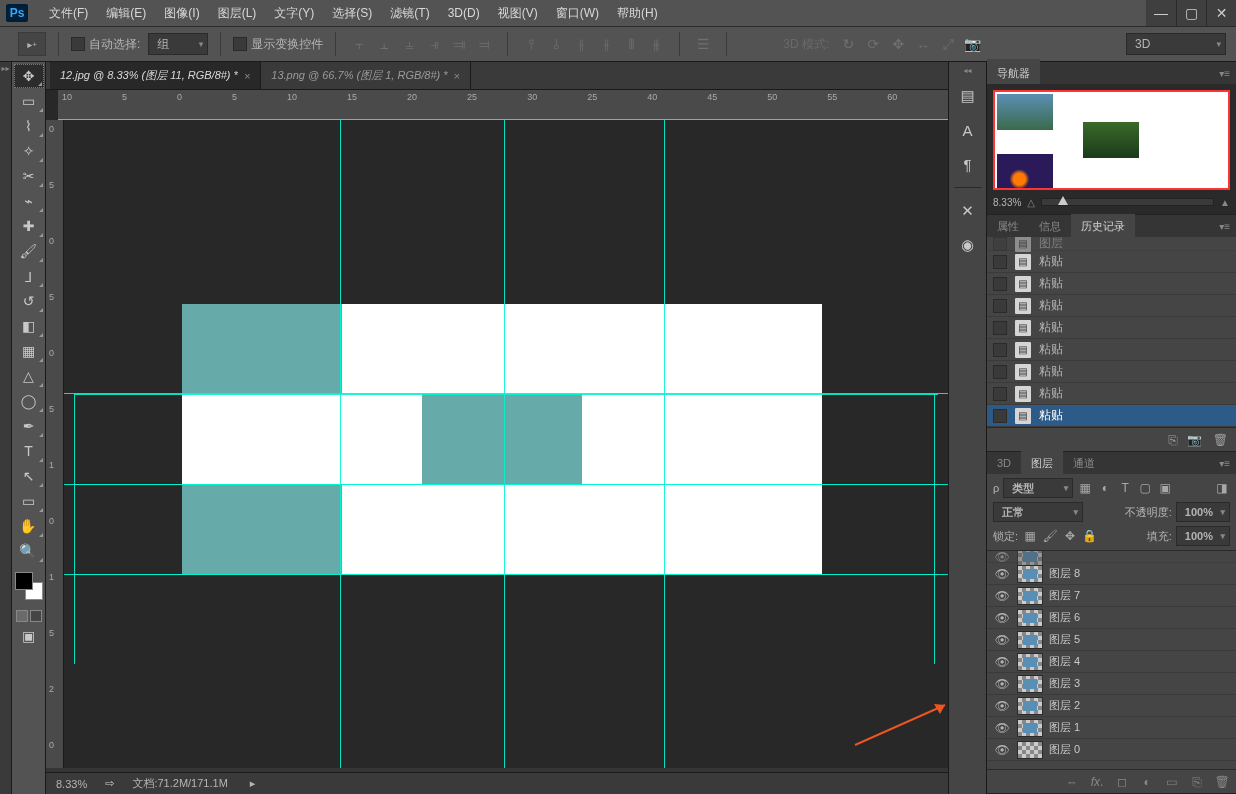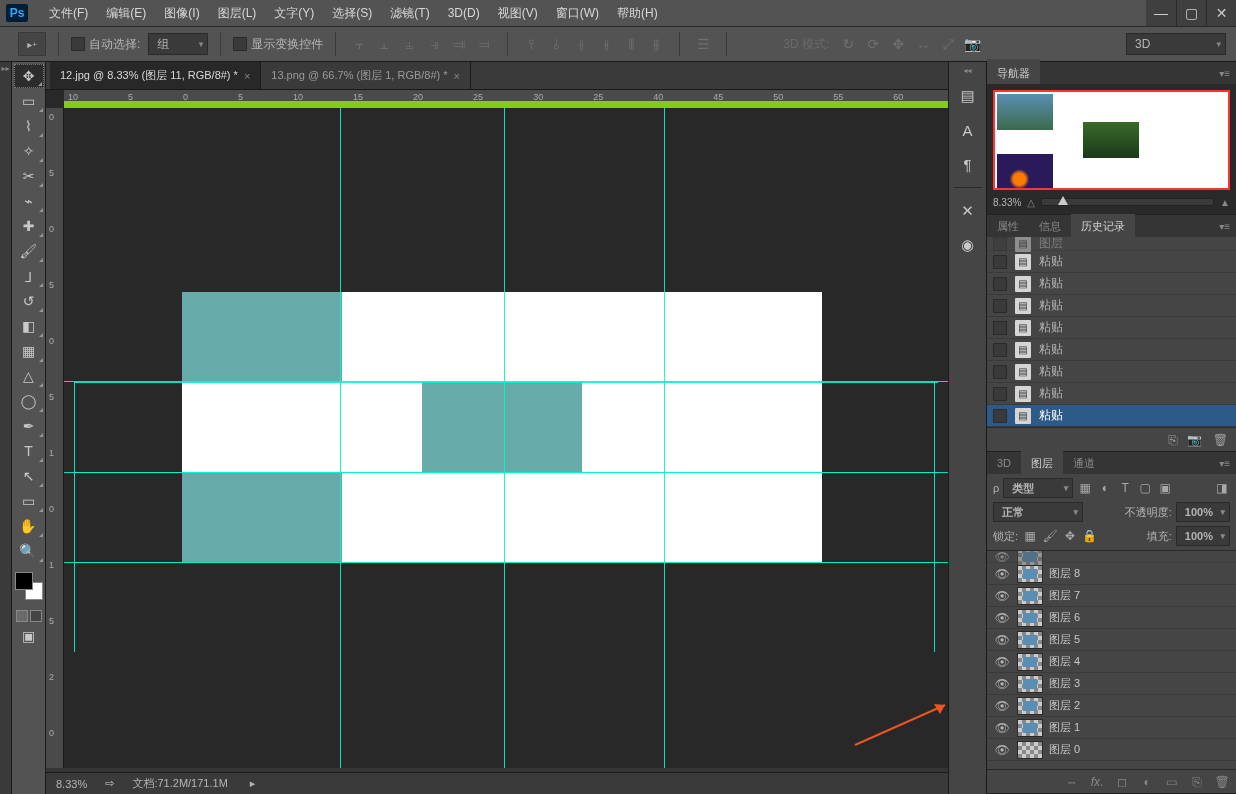--- a/index.html
+++ b/index.html
@@ -36,25 +36,25 @@
 .tool .tri{position:absolute;right:1px;bottom:1px;width:0;height:0;border-left:4px solid transparent;border-bottom:4px solid #999;}
 .swatches{width:28px;height:28px;margin:8px auto;position:relative;}
 .swatches .fg{position:absolute;left:0;top:0;width:18px;height:18px;background:#000;border:1px solid #888;z-index:2;}
 .swatches .bg{position:absolute;right:0;bottom:0;width:18px;height:18px;background:#fff;border:1px solid #888;}
 .mode-icons{display:flex;gap:2px;justify-content:center;padding:2px 0;}
 .mode-i{width:12px;height:12px;border:1px solid #888;background:#454545;}
 .mode-i.act{background:#6a6a6a;}
 
 
 .center { flex:1; display:flex; flex-direction:column; background:#282828; position:relative; min-width:0;}
-.doc-tabs { height:28px; background:#3a3a3a; border-bottom:1px solid #1a1a1a; display:flex; align-items:stretch; padding-left:4px; gap:0;}
+.doc-tabs { height:28px; background:#3a3a3a; border-bottom:1px solid #1a1a1a; display:flex; align-items:stretch; padding-left:4px; gap:0;font-style:italic;}
 .doc-tab { padding:0 10px; display:flex; align-items:center; gap:6px; color:#9a9a9a; border-right:1px solid #1a1a1a; font-size:11px; position:relative;}
 .doc-tab.active{ background:#282828; color:#d8d8d8;}
 .tab-close{font-size:11px;color:#888;}
-.ruler-h{height:18px;background:#4a4a4a;border-bottom:7px solid #84cc16;margin-left:18px;position:relative;overflow:hidden;font-size:9px;color:#aaa;}
+.ruler-h{height:30px;background:#4a4a4a;border-bottom:1px solid #84cc16;margin-left:12px;position:relative;overflow:hidden;font-size:9px;color:#aaa;}
 .ruler-h .marks{position:absolute;left:4px;top:2px;display:flex;gap:50px;}
 .canvas-wrap{flex:1;display:flex;min-height:0;}
 .ruler-v{width:18px;background:#4a4a4a;border-right:1px solid #1a1a1a;position:relative;overflow:hidden;font-size:9px;color:#aaa;}
 .ruler-v .marks{position:absolute;top:4px;left:3px;display:flex;flex-direction:column;gap:46px;}
 .canvas{flex:1;position:relative;background:#282828;overflow:hidden;}
 .art{position:absolute;left:118px;top:184px;width:640px;height:270px;background:#fff;}
 .art .img-thumb{position:absolute;background:#6aa;}
 .img1{left:0;top:0;width:160px;height:90px;background:linear-gradient(#5a8fb5,#3a6a4a);}
 .img2{left:240px;top:90px;width:160px;height:90px;background:linear-gradient(#3a6a2a,#1a3a1a);}
 .img3{left:0;top:180px;width:160px;height:90px;background:radial-gradient(circle at 40% 70%,#ff7a00 0 12px,#2a1a5a 20px);}

